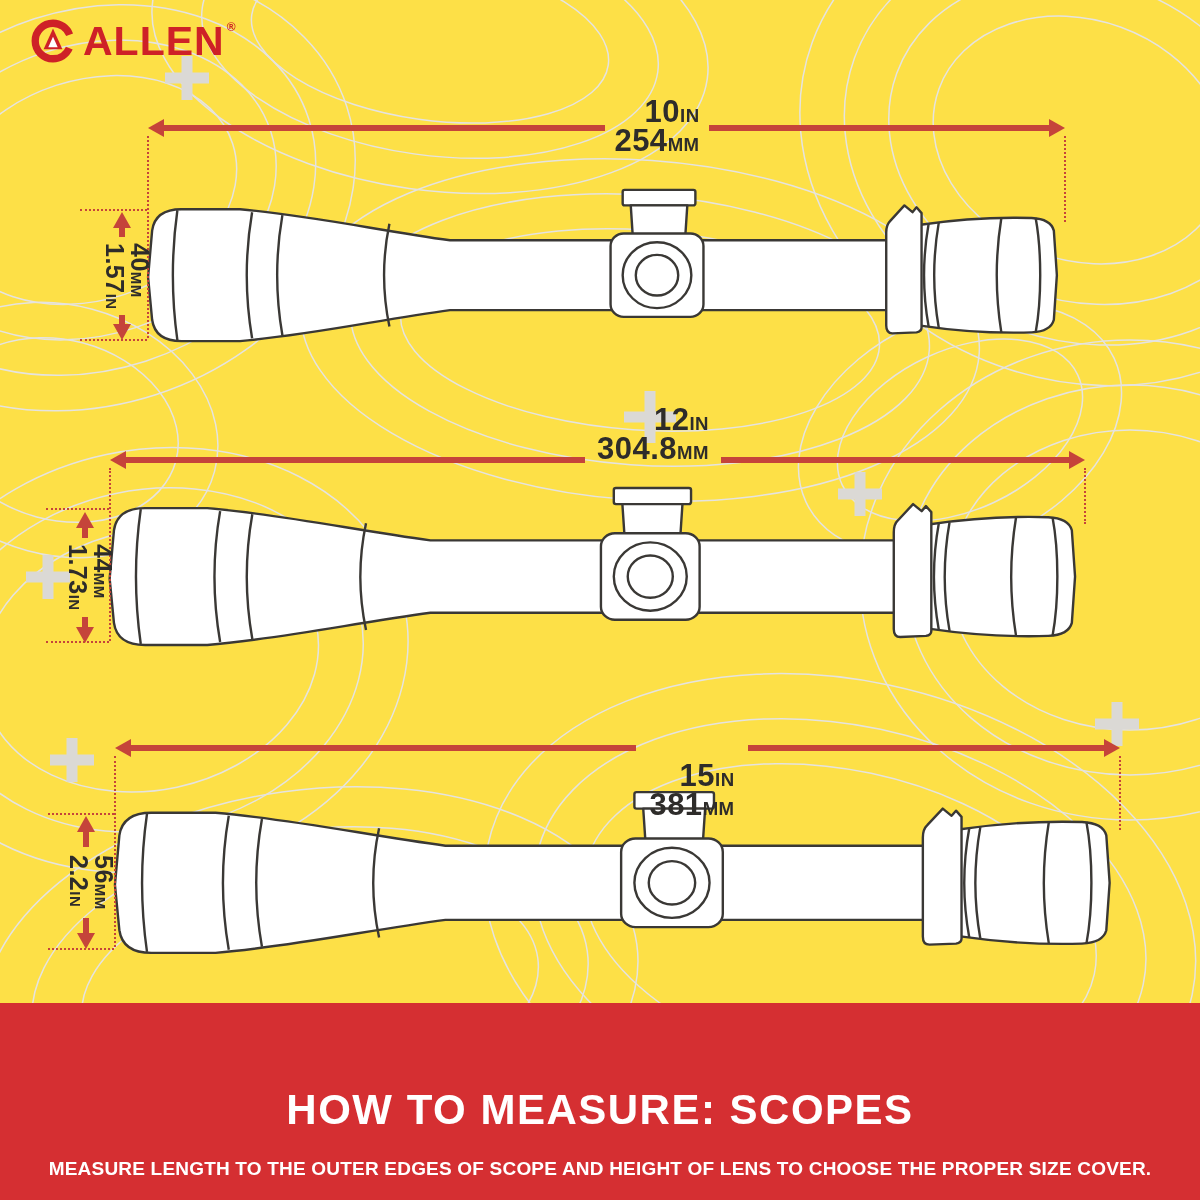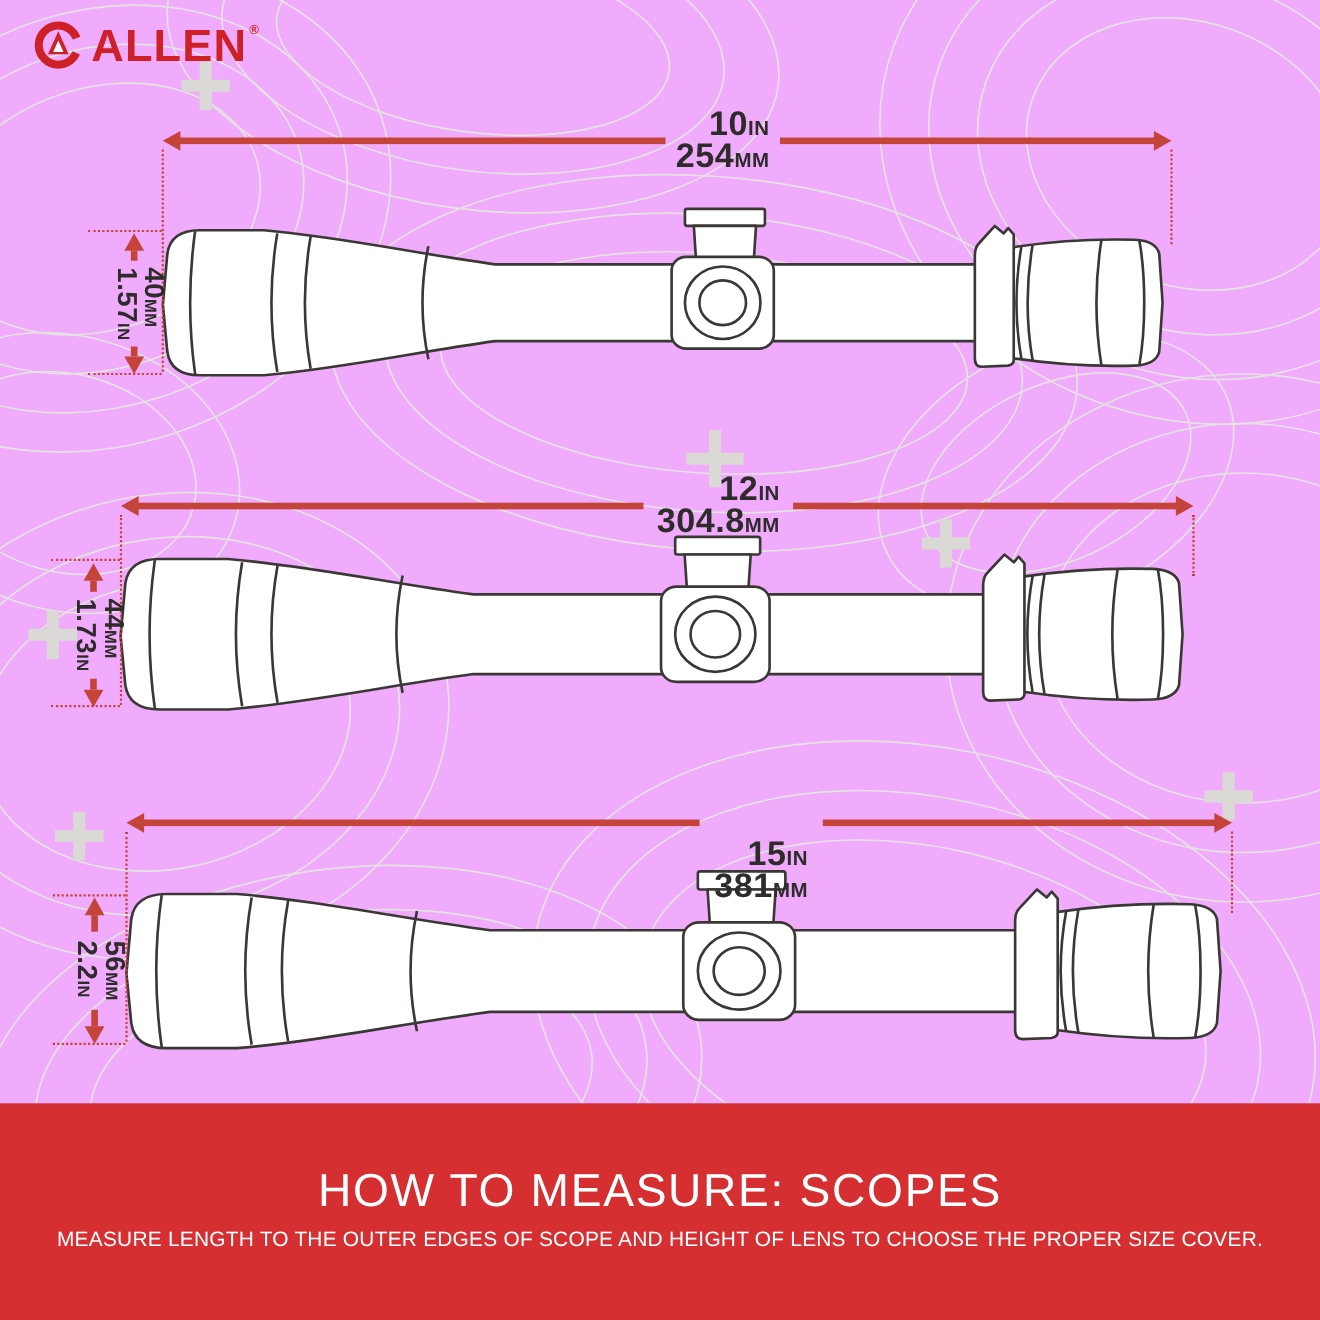--- a/index.html
+++ b/index.html
@@ -1,18 +1,18 @@
 <!DOCTYPE html>
 <html><head>
 <meta charset="utf-8">
 <style>
   html,body{margin:0;padding:0;background:#ffffff;}
   .stage{
     position:relative;width:1200px;height:1200px;overflow:hidden;
-    background:#f0abfc;font-family:"Liberation Sans",sans-serif;
+    background:#fde047;font-family:"Liberation Sans",sans-serif;
   }
   .bg-topo{position:absolute;left:0;top:0;width:1200px;height:1200px;}
   
   .logo{position:absolute;left:30px;top:18px;display:flex;align-items:flex-start;}
   .logo-mark{width:46px;height:46px;}
   .logo-text{font-size:41px;font-weight:700;letter-spacing:1px;color:#ce2127;line-height:46px;margin-left:7px;}
   .logo-reg{font-size:12px;font-weight:700;color:#ce2127;margin-top:2px;margin-left:2px;}
   
   .hseg{position:absolute;height:6px;background:#c5443a;}
   .ah{position:absolute;width:0;height:0;border-top:9px solid transparent;border-bottom:9px solid transparent;}
@@ -32,22 +32,22 @@
   .vstub{width:6px;height:15px;background:#c5443a;}
   .vflex{flex:1;}
   .vlabel{
     writing-mode:vertical-lr;text-orientation:sideways;
     font-weight:700;font-size:25px;line-height:1.0;color:#2e2c2a;letter-spacing:0.5px;
     text-transform:uppercase;white-space:nowrap;margin:6px 0 6px 10px;
   }
   .scope-svg{position:absolute;}
   
   .banner{position:absolute;left:0;top:1003px;width:1200px;height:197px;background:#d52f32;color:#ffffff;text-align:center;}
-  .banner-title{margin-top:58px;font-size:42px;font-weight:400;letter-spacing:1.5px;line-height:1;}
-  .banner-subtitle{margin-top:15px;font-size:19px;font-weight:400;letter-spacing:0.2px;line-height:1;}
+  .banner-title{margin-top:86px;font-size:42px;font-weight:700;letter-spacing:1.5px;line-height:1;}
+  .banner-subtitle{margin-top:28px;font-size:19px;font-weight:700;letter-spacing:0.2px;line-height:1;}
 </style>
 </head>
 <body>
 
 <div class="stage">
 
   <svg class="bg-topo" width="1200" height="1200" viewBox="0 0 1200 1200">
     <g fill="none" stroke="#e5e3e0" stroke-width="1.5">
       <g transform="rotate(-18 90 190)">
         <ellipse cx="90" cy="190" rx="150" ry="110"></ellipse>
@@ -171,21 +171,21 @@
     <div class="ah-down"></div>
   </div>
 
   <svg class="scope-svg" style="left:100px;top:484px;width:989px;height:165px" viewBox="0 -22 922 164" preserveAspectRatio="none">
       <use href="#scope-shape"></use>
     </svg>
   <div class="hseg" style="left:123px;top:457px;width:462px"></div>
   <div class="hseg" style="left:721px;top:457px;width:351px"></div>
   <div class="ah ah-left" style="left:110px;top:451px"></div>
   <div class="ah ah-right" style="left:1069px;top:451px"></div>
-  <div class="hlabel" style="left:653px;top:460px">
+  <div class="hlabel" style="left:653px;top:436px">
     <div><span>12</span><span class="unit">in</span></div>
     <div><span>304.8</span><span class="unit">mm</span></div>
   </div>
   <div class="dotv" style="left:109px;top:468px;height:173px"></div>
   <div class="dotv" style="left:1084px;top:468px;height:56px"></div>
   <div class="doth" style="left:46px;top:508px;width:63px"></div>
   <div class="doth" style="left:46px;top:641px;width:63px"></div>
   <div class="vdim" style="left:77px;top:512px;height:131px">
     <div class="ah-up"></div>
     <div class="vstub"></div>

